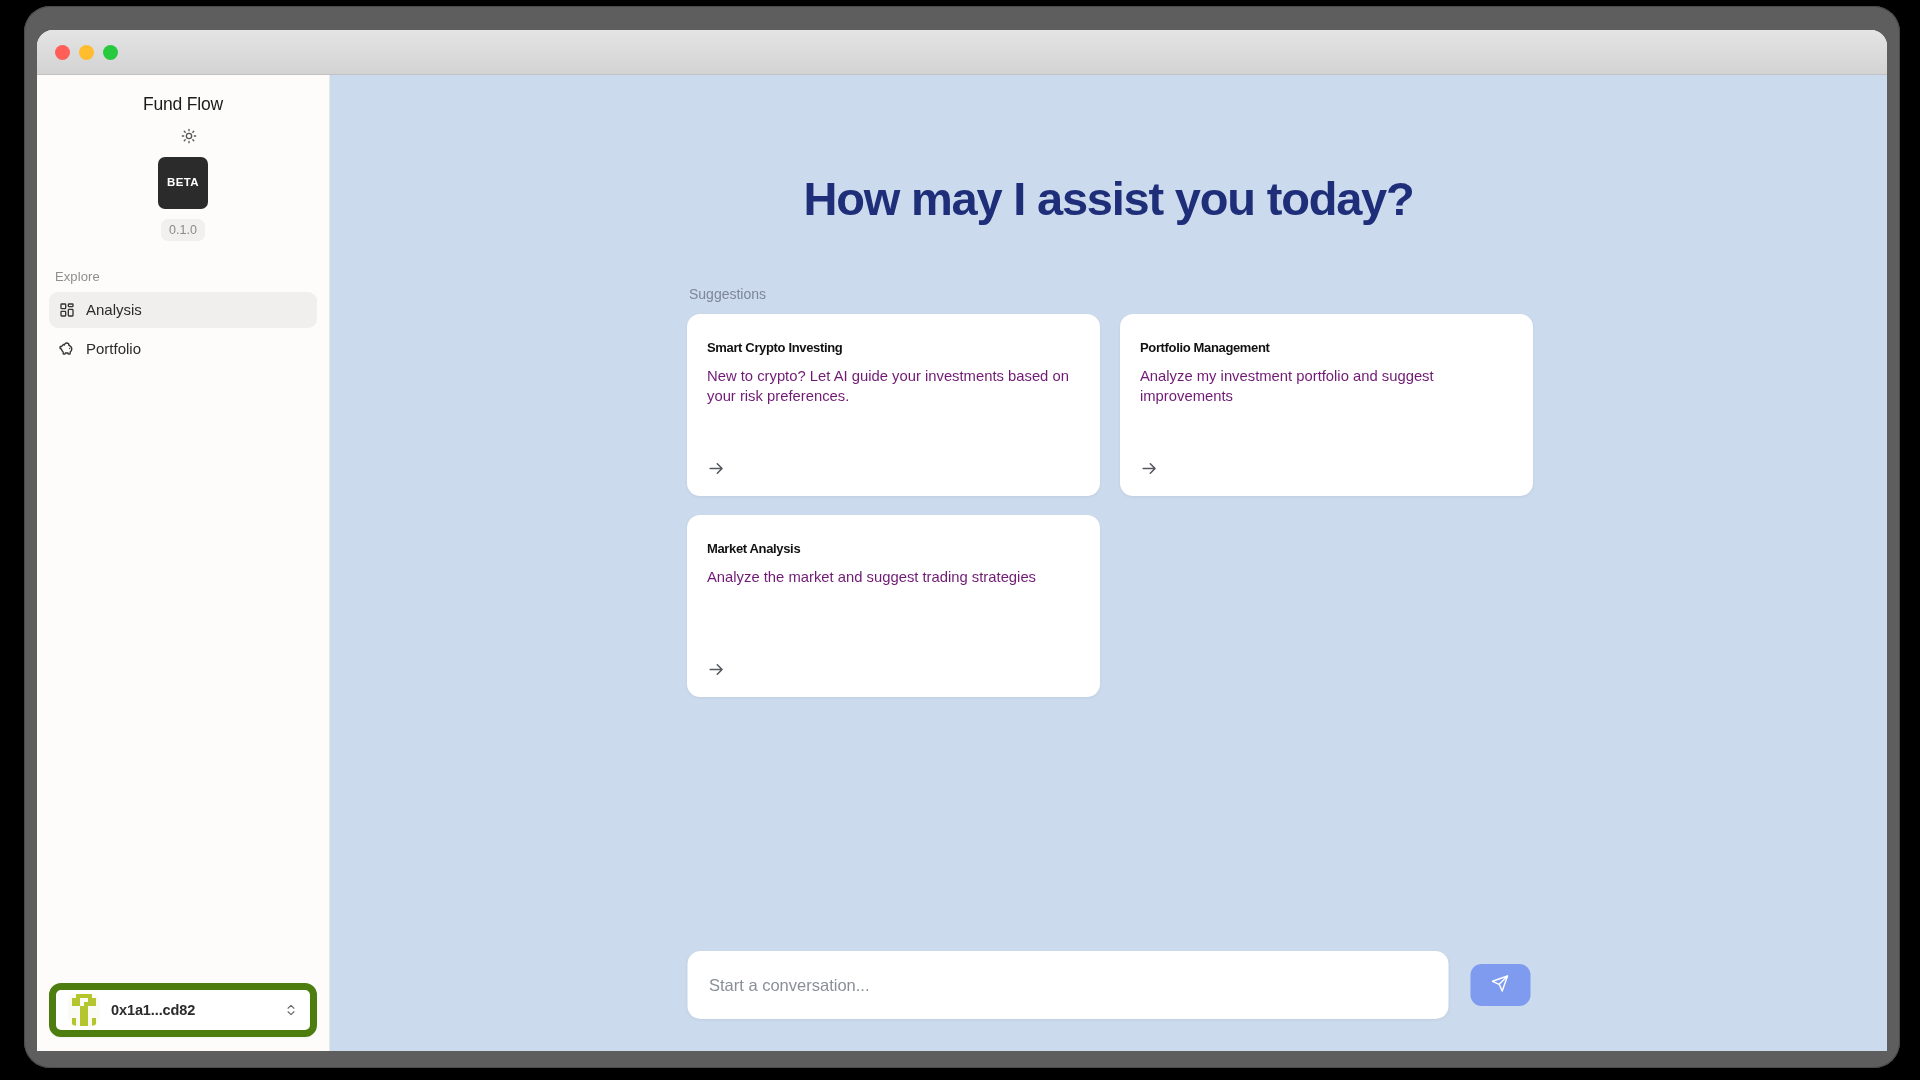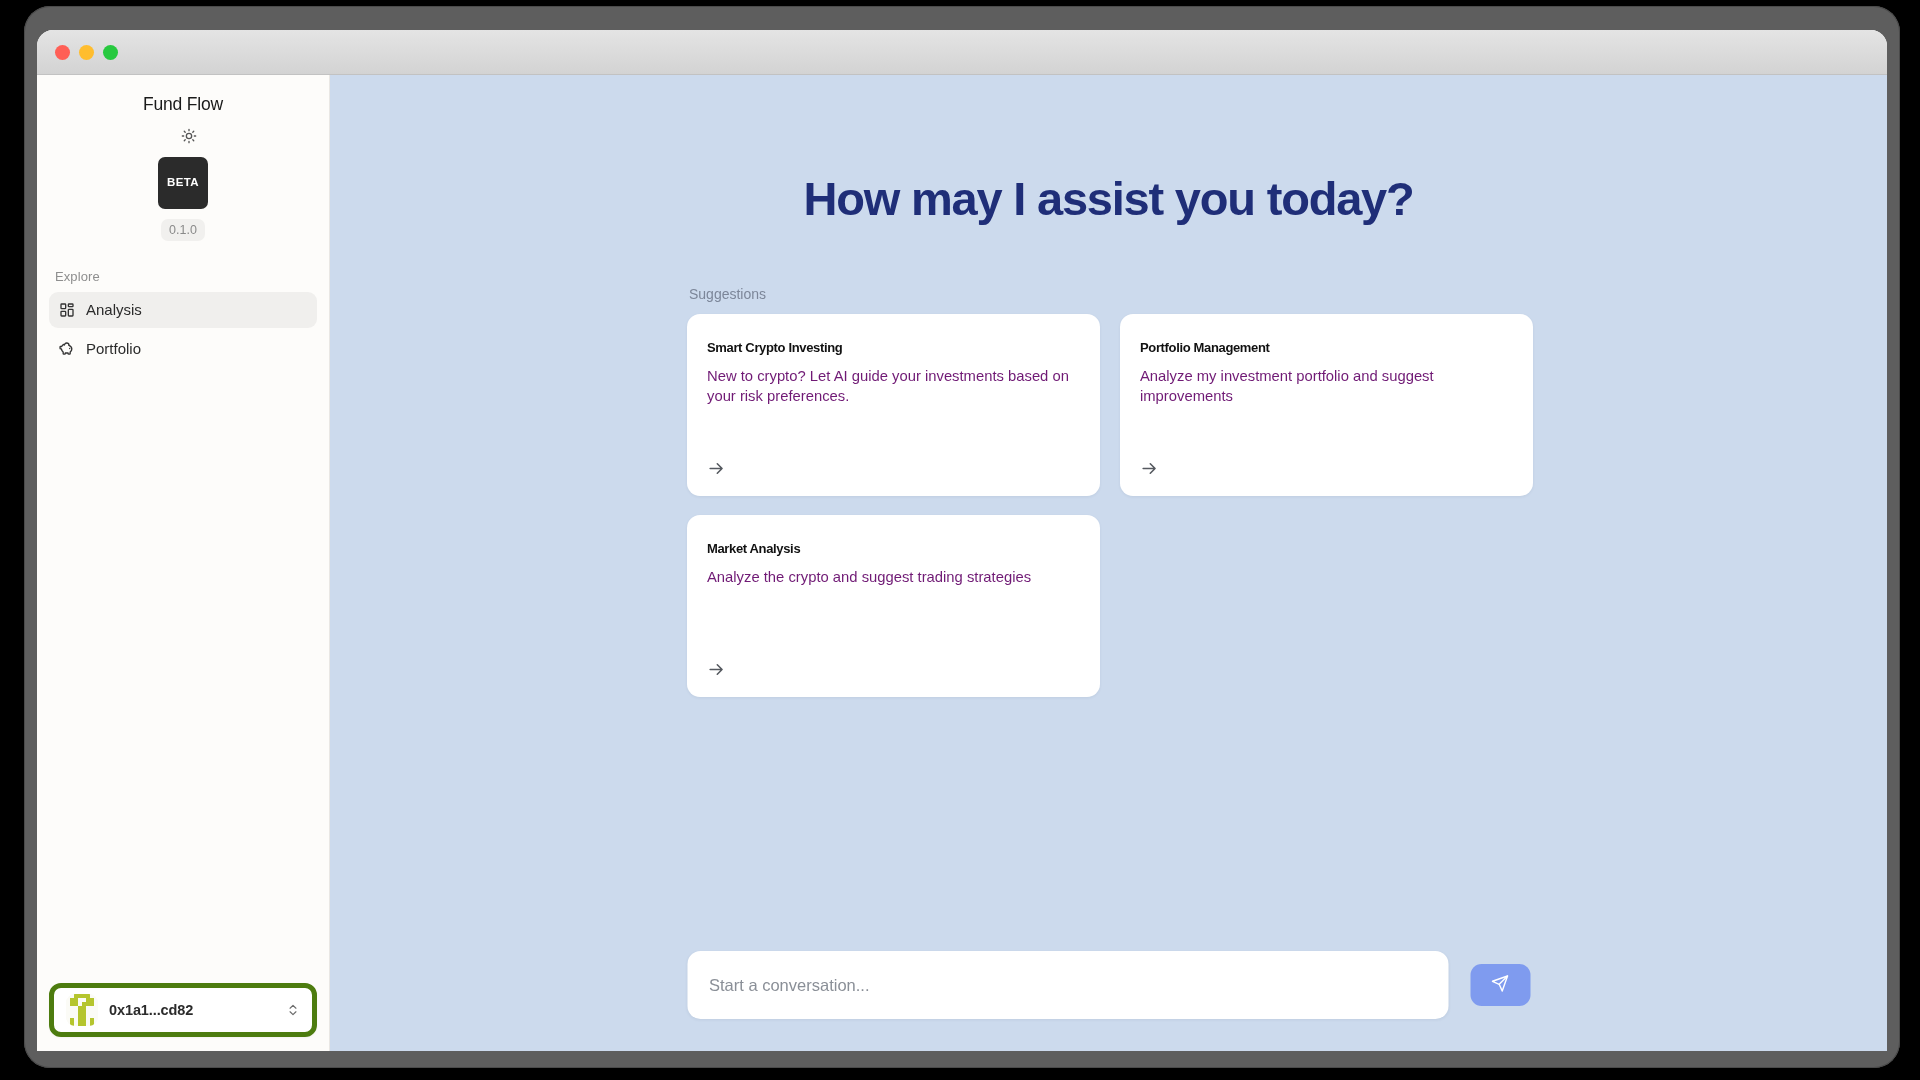--- a/index.html
+++ b/index.html
@@ -125,21 +125,21 @@
     color: #3a3a3a;
     flex: 0 0 17px;
   }
 
   .sidebar-spacer { flex: 1 1 auto; }
 
   .wallet {
     margin: 0 12px 14px 12px;
     height: 54px;
     background: #ffffff;
-    border: 5px solid #4d7c0f;
+    border: 7px solid #4d7c0f;
     border-radius: 12px;
     display: flex; align-items: center;
     padding: 0 12px;
     gap: 11px;
     cursor: pointer;
     box-shadow: 0 1px 2px rgba(0,0,0,0.04);
   }
   .wallet-avatar {
     width: 32px; height: 32px;
     border-radius: 9px;
@@ -373,21 +373,21 @@
               <div class="card-desc">Analyze my investment portfolio and suggest improvements</div>
               <span class="card-arrow">
                 <svg width="19" height="19" viewBox="0 0 24 24" fill="none" stroke="#55595f" stroke-width="2" stroke-linecap="round" stroke-linejoin="round">
                   <path d="M4 12h15M13 6l6 6-6 6"></path>
                 </svg>
               </span>
             </div>
 
             <div class="card">
               <div class="card-title">Market Analysis</div>
-              <div class="card-desc">Analyze the crypto and suggest trading strategies</div>
+              <div class="card-desc">Analyze the market and suggest trading strategies</div>
               <span class="card-arrow">
                 <svg width="19" height="19" viewBox="0 0 24 24" fill="none" stroke="#55595f" stroke-width="2" stroke-linecap="round" stroke-linejoin="round">
                   <path d="M4 12h15M13 6l6 6-6 6"></path>
                 </svg>
               </span>
             </div>
 
           </div>
         </div>
 

